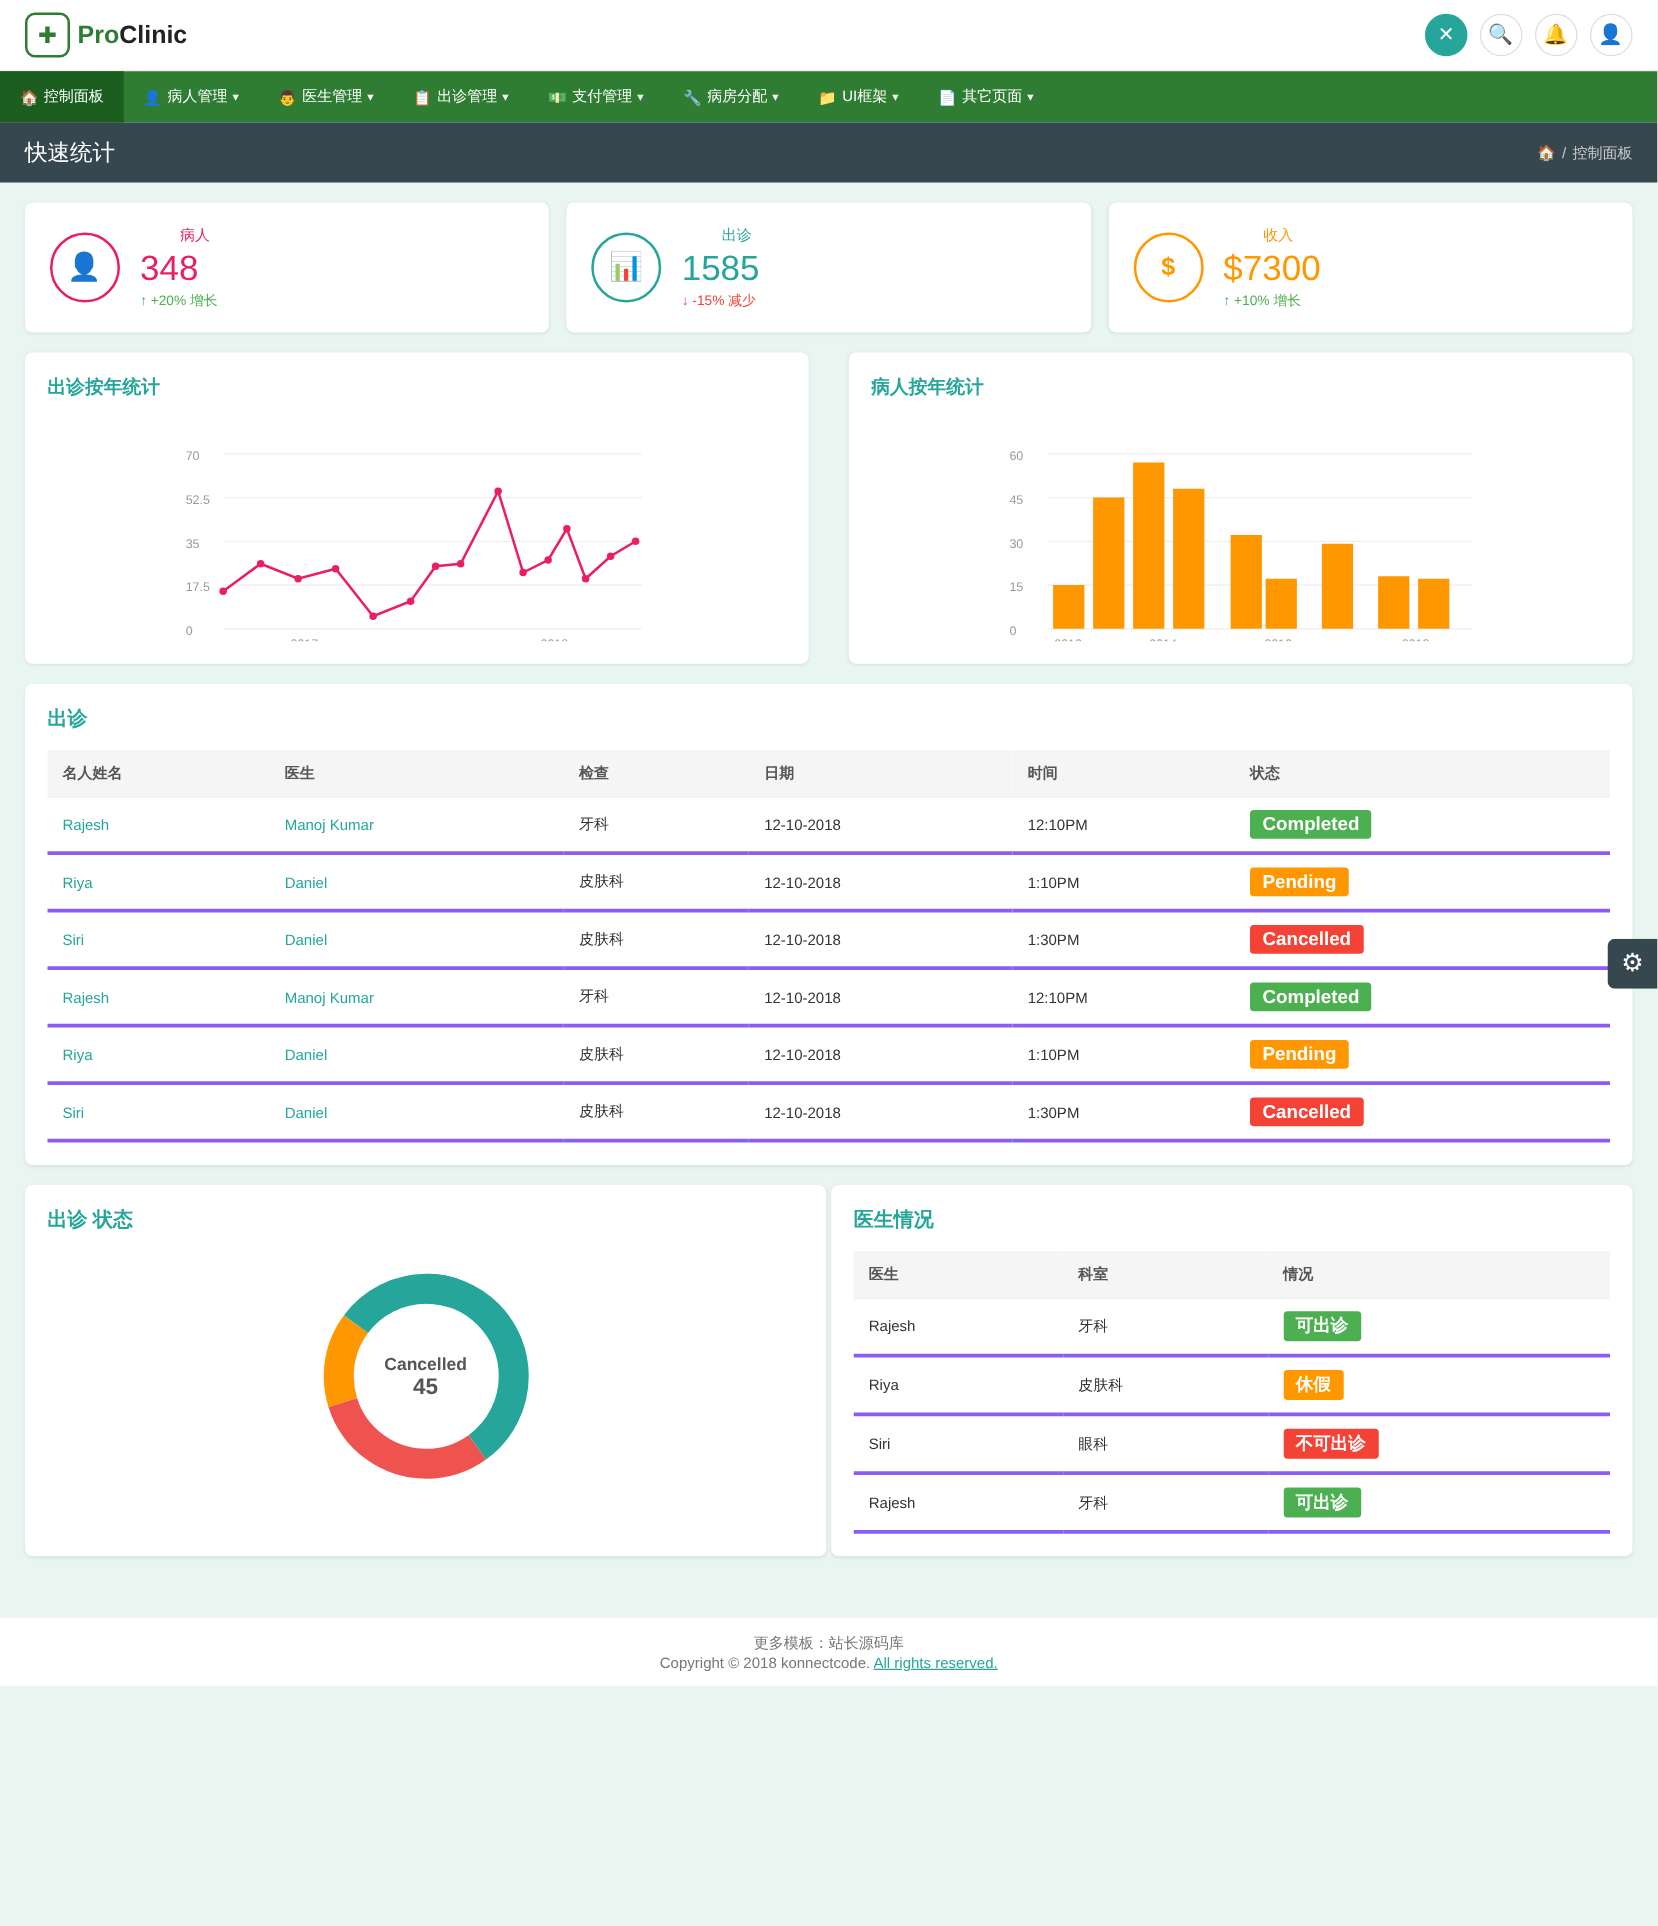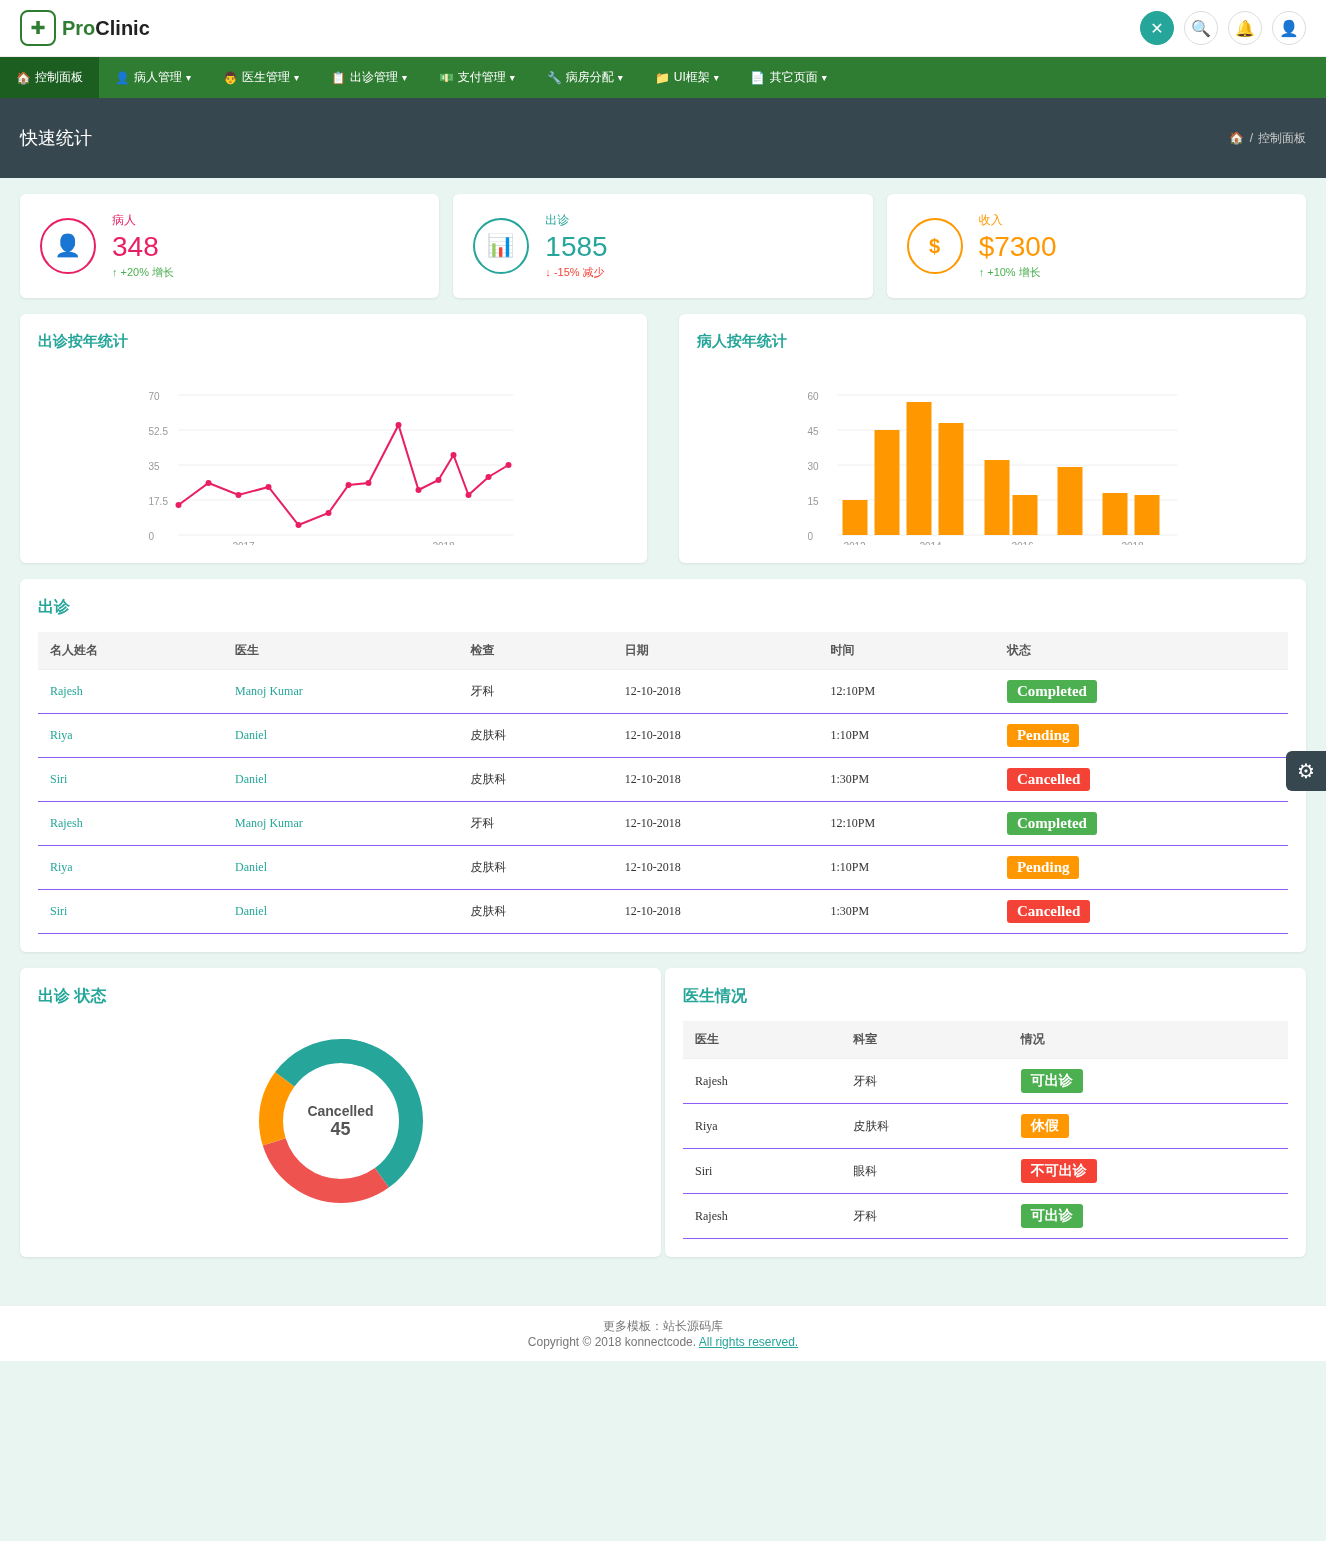--- a/index.html
+++ b/index.html
@@ -15,36 +15,36 @@
     .header-icons { display: flex; gap: 10px; align-items: center; }
     .header-icon { width: 34px; height: 34px; border-radius: 50%; display: flex; align-items: center; justify-content: center; cursor: pointer; color: #555; font-size: 16px; border: 1px solid #ddd; }
     .header-icon.active { background: #26a69a; color: #fff; border-color: #26a69a; }
 
     
     .nav { background: #2e7d32; display: flex; padding: 0; }
     .nav-item { padding: 12px 16px; color: #fff; cursor: pointer; font-size: 12px; display: flex; align-items: center; gap: 4px; white-space: nowrap; }
     .nav-item.active { background: #1b5e20; }
 
     
-    .page-title-bar { background: #37474f; color: #fff; padding: 28px 20px; display: flex; justify-content: space-between; align-items: center; }
+    .page-title-bar { background: #37474f; color: #fff; padding: 12px 20px; display: flex; justify-content: space-between; align-items: center; }
     .page-title-bar h2 { font-size: 18px; font-weight: normal; }
     .breadcrumb { font-size: 12px; color: #ccc; display: flex; gap: 5px; align-items: center; }
 
     
     .main { padding: 16px 20px; }
 
     
     .stats-row { display: grid; grid-template-columns: 1fr 1fr 1fr; gap: 14px; margin-bottom: 16px; }
     .stat-card { background: #fff; border-radius: 6px; padding: 18px 20px; display: flex; align-items: center; gap: 16px; box-shadow: 0 1px 3px rgba(0,0,0,0.08); }
     .stat-icon { width: 56px; height: 56px; border-radius: 50%; display: flex; align-items: center; justify-content: center; font-size: 22px; flex-shrink: 0; }
     .stat-icon.pink { border: 2px solid #e91e63; color: #e91e63; }
     .stat-icon.green { border: 2px solid #26a69a; color: #26a69a; }
     .stat-icon.orange { border: 2px solid #ff9800; color: #ff9800; }
     .stat-info { }
-    .stat-label { font-size: 12px; color: #e91e63; margin-bottom: 2px; }
+    .stat-label { font-size: 12px; color: #e91e63; margin-bottom: 2px; margin-left: 32px; }
     .stat-label.green { color: #26a69a; }
     .stat-label.orange { color: #ff9800; }
     .stat-value { font-size: 28px; font-weight: normal; color: #333; }
     .stat-value.pink { color: #e91e63; }
     .stat-value.green { color: #26a69a; }
     .stat-value.orange { color: #ff9800; }
     .stat-change { font-size: 11px; color: #777; margin-top: 2px; }
     .stat-change.up { color: #4caf50; }
     .stat-change.down { color: #f44336; }
 
@@ -57,21 +57,21 @@
     .line-chart { position: relative; height: 180px; }
 
     
     .bar-chart { position: relative; height: 180px; }
 
     
     .section-card { background: #fff; border-radius: 6px; padding: 18px; box-shadow: 0 1px 3px rgba(0,0,0,0.08); margin-bottom: 16px; }
     .section-title { font-size: 16px; color: #26a69a; font-weight: bold; margin-bottom: 14px; }
     table { width: 100%; border-collapse: collapse; }
     th { background: #f5f5f5; padding: 10px 12px; text-align: left; font-size: 12px; color: #555; font-weight: 600; border-bottom: 1px solid #eee; }
-    td { padding: 10px 12px; border-bottom: 1px solid #8b5cf6; font-size: 12px; font-family: Liberation Serif, serif; }
+    td { padding: 10px 12px; border-bottom: 3px solid #8b5cf6; font-size: 12px; }
     td.name-link { color: #26a69a; cursor: pointer; }
     .status-badge { display: inline-block; padding: 3px 10px; border-radius: 3px; color: #fff; font-size: 15px; font-weight: bold; }
     .status-badge.completed { background: #4caf50; }
     .status-badge.pending { background: #ff9800; }
     .status-badge.cancelled { background: #f44336; }
 
     
     .bottom-row { display: grid; grid-template-columns: 1fr 1fr; gap: 4px; margin-bottom: 16px; }
 
     

